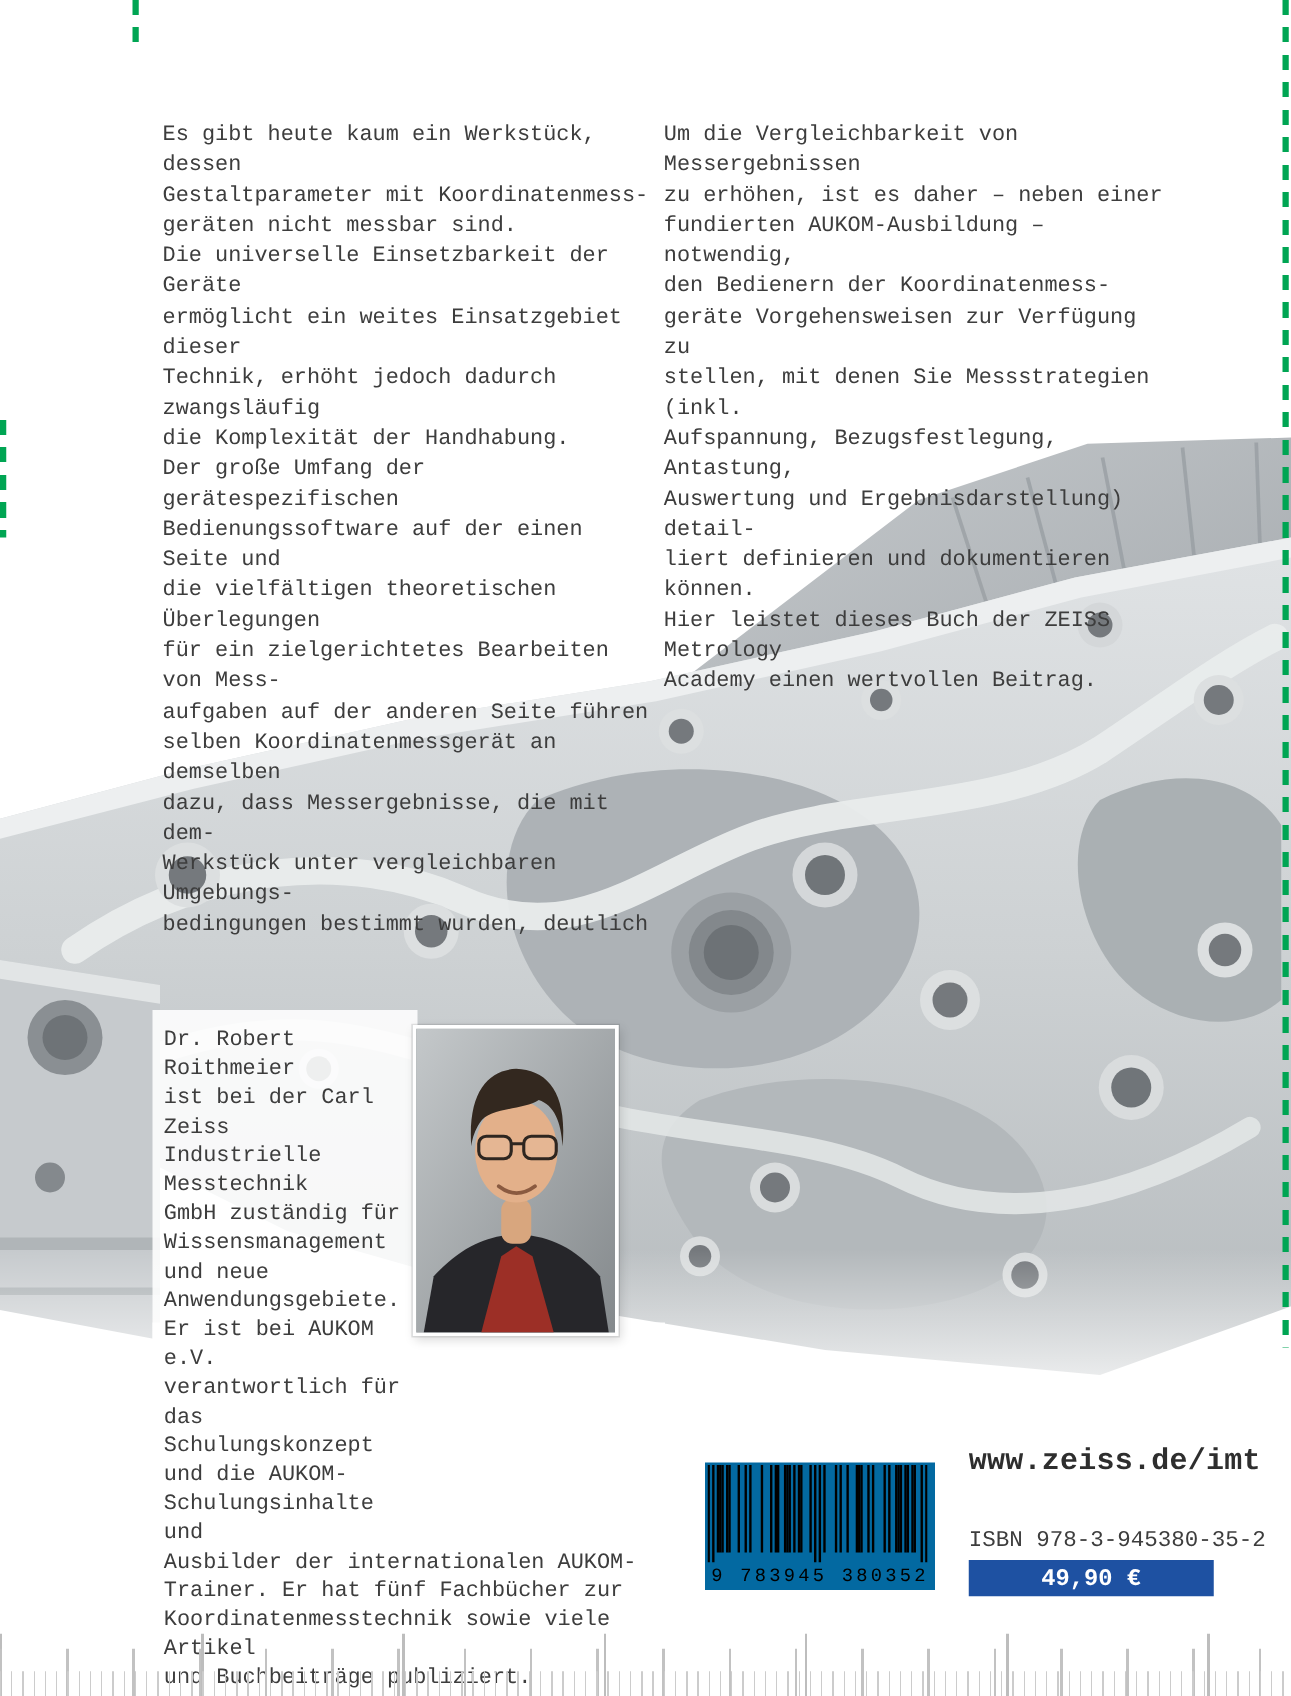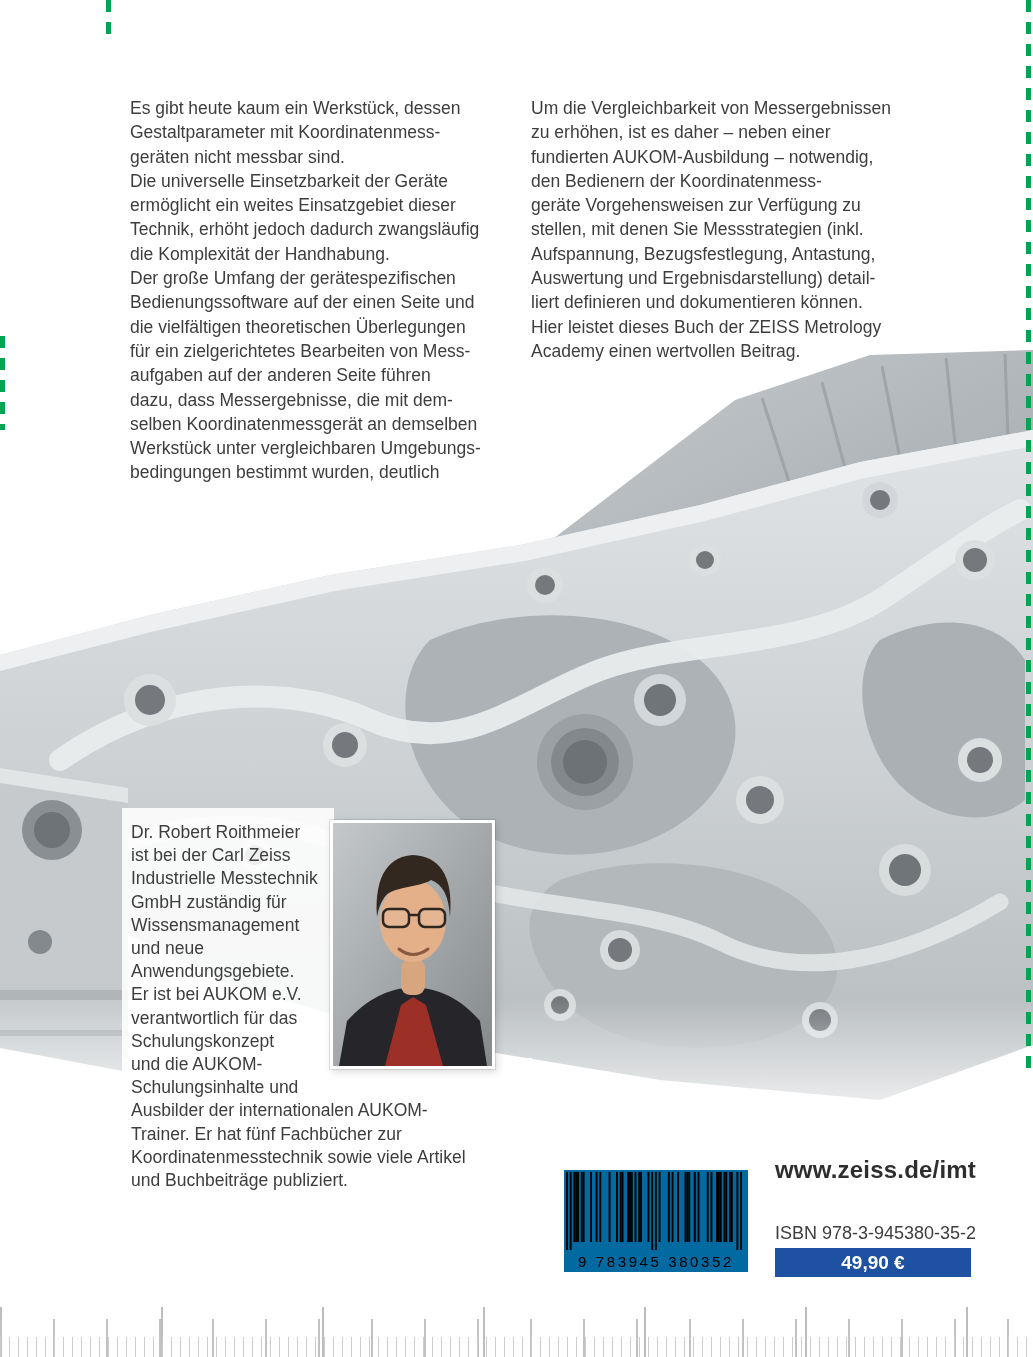--- a/index.html
+++ b/index.html
@@ -6,21 +6,21 @@
     --green:#00A553;
     --blue:#1E51A2;
     --text:#3D3D3D;
   }
   html,body{margin:0;padding:0;background:#ffffff;}
   .page{
     position:relative;
     width:1033px;height:1357px;
     background:#ffffff;
     overflow:hidden;
-    font-family:Liberation Sans, sans-serif;
+    font-family:Liberation Mono, monospace;
     color:var(--text);
   }
   .artwork{position:absolute;left:0;top:0;width:1033px;height:1357px;pointer-events:none;}
   .col{position:absolute;font-size:17.5px;line-height:24.3px;color:var(--text);}
   .col-left{left:130px;top:96px;width:392px;}
   .col-right{left:531px;top:96px;width:402px;}
   .bio{position:absolute;left:131px;top:821px;font-size:17.5px;line-height:23.2px;color:var(--text);}
   .bio-narrow{width:198px;}
   .bio-wide{width:385px;}
   .portrait{
@@ -160,22 +160,22 @@
       <div>geräten nicht messbar sind.</div>
       <div>Die universelle Einsetzbarkeit der Geräte</div>
       <div>ermöglicht ein weites Einsatzgebiet dieser</div>
       <div>Technik, erhöht jedoch dadurch zwangsläufig</div>
       <div>die Komplexität der Handhabung.</div>
       <div>Der große Umfang der gerätespezifischen</div>
       <div>Bedienungssoftware auf der einen Seite und</div>
       <div>die vielfältigen theoretischen Überlegungen</div>
       <div>für ein zielgerichtetes Bearbeiten von Mess-</div>
       <div>aufgaben auf der anderen Seite führen</div>
+      <div>selben Koordinatenmessgerät an demselben</div>
       <div>dazu, dass Messergebnisse, die mit dem-</div>
-      <div>selben Koordinatenmessgerät an demselben</div>
       <div>Werkstück unter vergleichbaren Umgebungs-</div>
       <div>bedingungen bestimmt wurden, deutlich</div>
     </div>
   <div class="col col-right">
       <div>Um die Vergleichbarkeit von Messergebnissen</div>
       <div>zu erhöhen, ist es daher – neben einer</div>
       <div>fundierten AUKOM-Ausbildung – notwendig,</div>
       <div>den Bedienern der Koordinatenmess-</div>
       <div>geräte Vorgehensweisen zur Verfügung zu</div>
       <div>stellen, mit denen Sie Messstrategien (inkl.</div>

